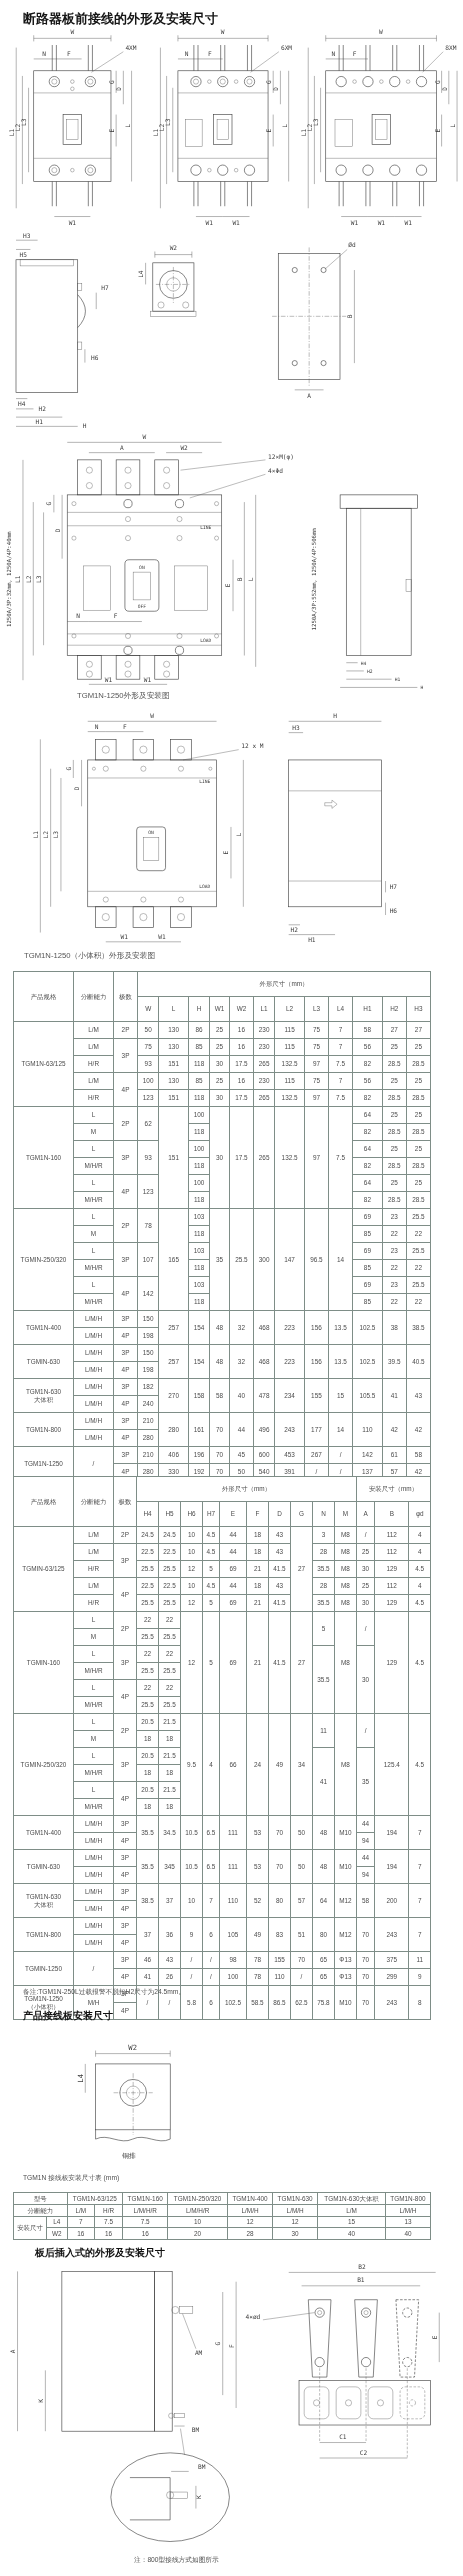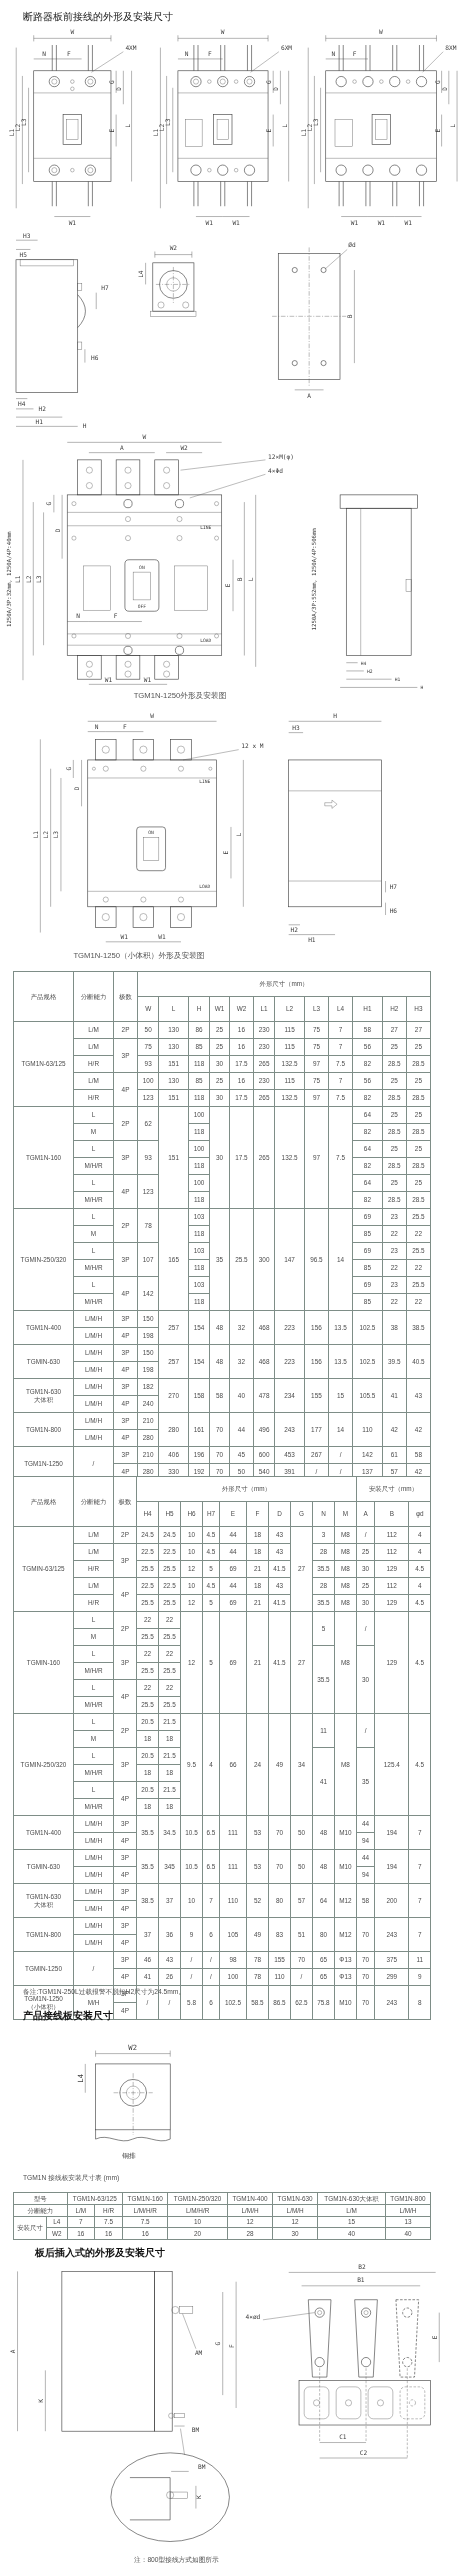--- a/index.html
+++ b/index.html
@@ -1,21 +1,21 @@
 <!DOCTYPE html>
 <html style="font-size:8.2px"><head>
 <meta charset="utf-8">
 <style>
   html,body{margin:0;padding:0;background:#e8e8e8}
   #page{position:relative;width:464px;height:3367px;background:#fff;font-family:"Liberation Sans",sans-serif;overflow:hidden}
   .abs{position:absolute}
-  .title{font-size:10px;font-weight:normal;color:#161616}
+  .title{font-size:13px;font-weight:bold;color:#161616}
   .hd{font-size:10px;font-weight:bold;color:#111}
   .note{font-size:6.7px;color:#4e4e4e}
-  .cap{font-size:7.7px;color:#555;text-align:center}
+  .cap{font-size:7.7px;color:#555;text-align:left}
   svg{position:absolute;left:0}
   svg text{font-family:"DejaVu Sans Mono","Liberation Mono",monospace;font-size:12px;fill:#3d3d3d}
   svg text.s{font-size:9px}
   svg text.cn{font-family:"Liberation Sans",sans-serif;font-size:13px;fill:#333}
   .ln{fill:none;stroke:#3c3c3c;stroke-width:1.2}
   .thin{fill:none;stroke:#5a5a5a;stroke-width:.8}
   .dim{fill:none;stroke:#4a4a4a;stroke-width:.8}
   .dsh{stroke-dasharray:5 3}
   .dd{stroke-dasharray:9 3 2 3}
   table.tbl{position:absolute;border-collapse:collapse;background:#fff;color:#4b4b4b;font-size:6.4px;text-align:center;border:1px solid #4a524e}
@@ -445,21 +445,21 @@
       <line class="dim" x1="748" y1="330" x2="748" y2="352"></line>
         <text x="756" y="345">H7</text>
       <line class="dim" x1="748" y1="372" x2="748" y2="396"></line>
         <text x="756" y="392">H6</text>
       <line class="dim" x1="560" y1="415" x2="582" y2="415"></line>
         <text x="571" y="429" text-anchor="middle">H2</text>
       <line class="dim" x1="560" y1="434" x2="650" y2="434"></line>
         <text x="605" y="448" text-anchor="middle">H1</text>
     </g>
   </svg>
-  <div class="abs cap" style="left:36px;top:951px;width:206px">TGM1N-1250（小体积）外形及安装图</div>
+  <div class="abs cap" style="left:24px;top:951px;width:206px">TGM1N-1250（小体积）外形及安装图</div>
 
   <table class="tbl" id="t1" style="left:13px;top:971px;width:418px">
     <colgroup>
         <col style="width:60px">
         <col style="width:40px">
         <col style="width:24px">
       </colgroup>
   <thead>
         <tr>
           <th rowspan="2">产品规格</th>

